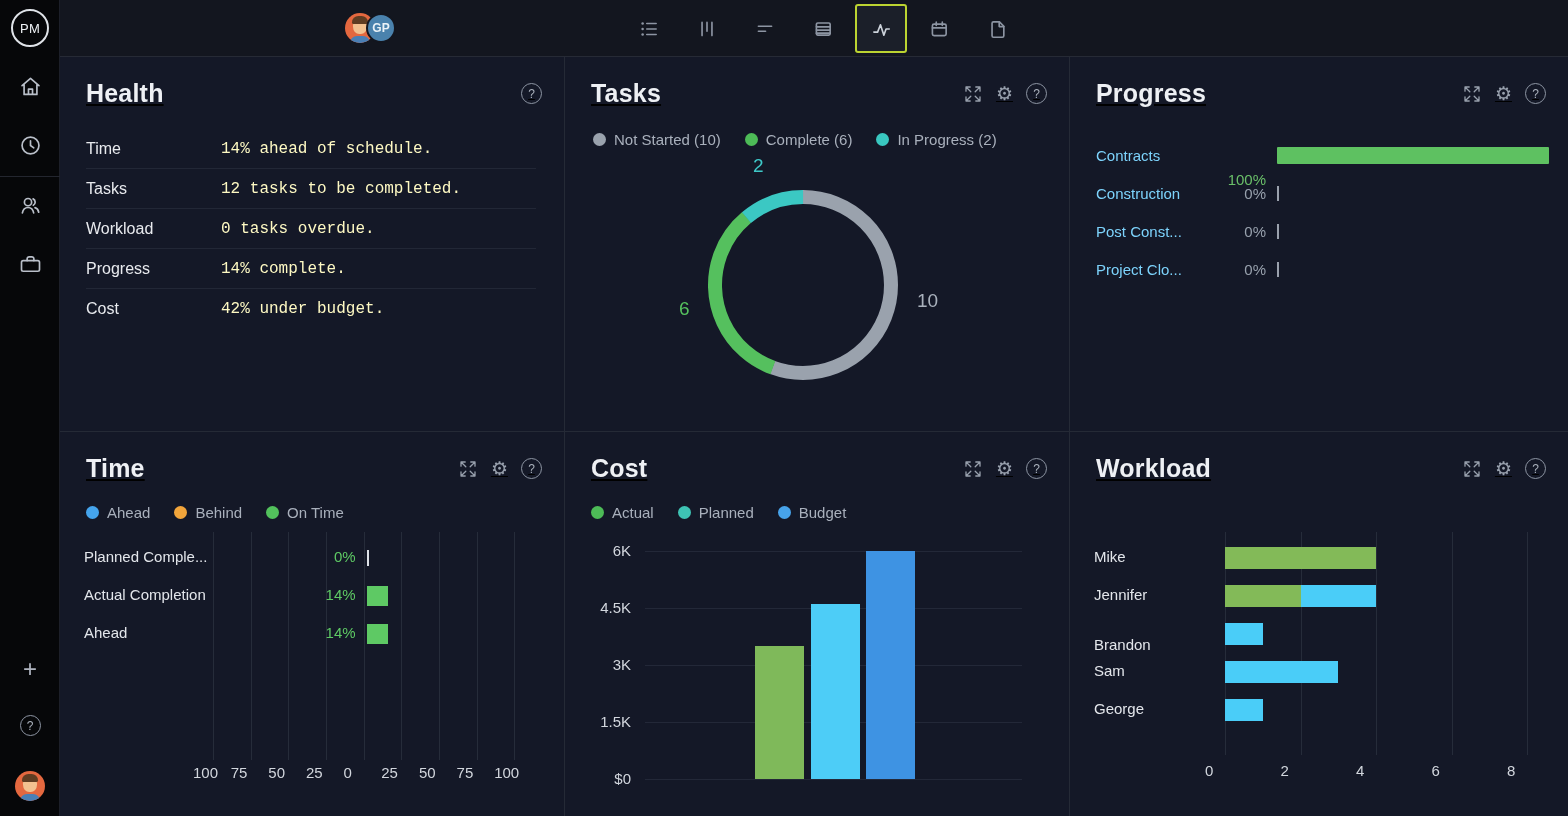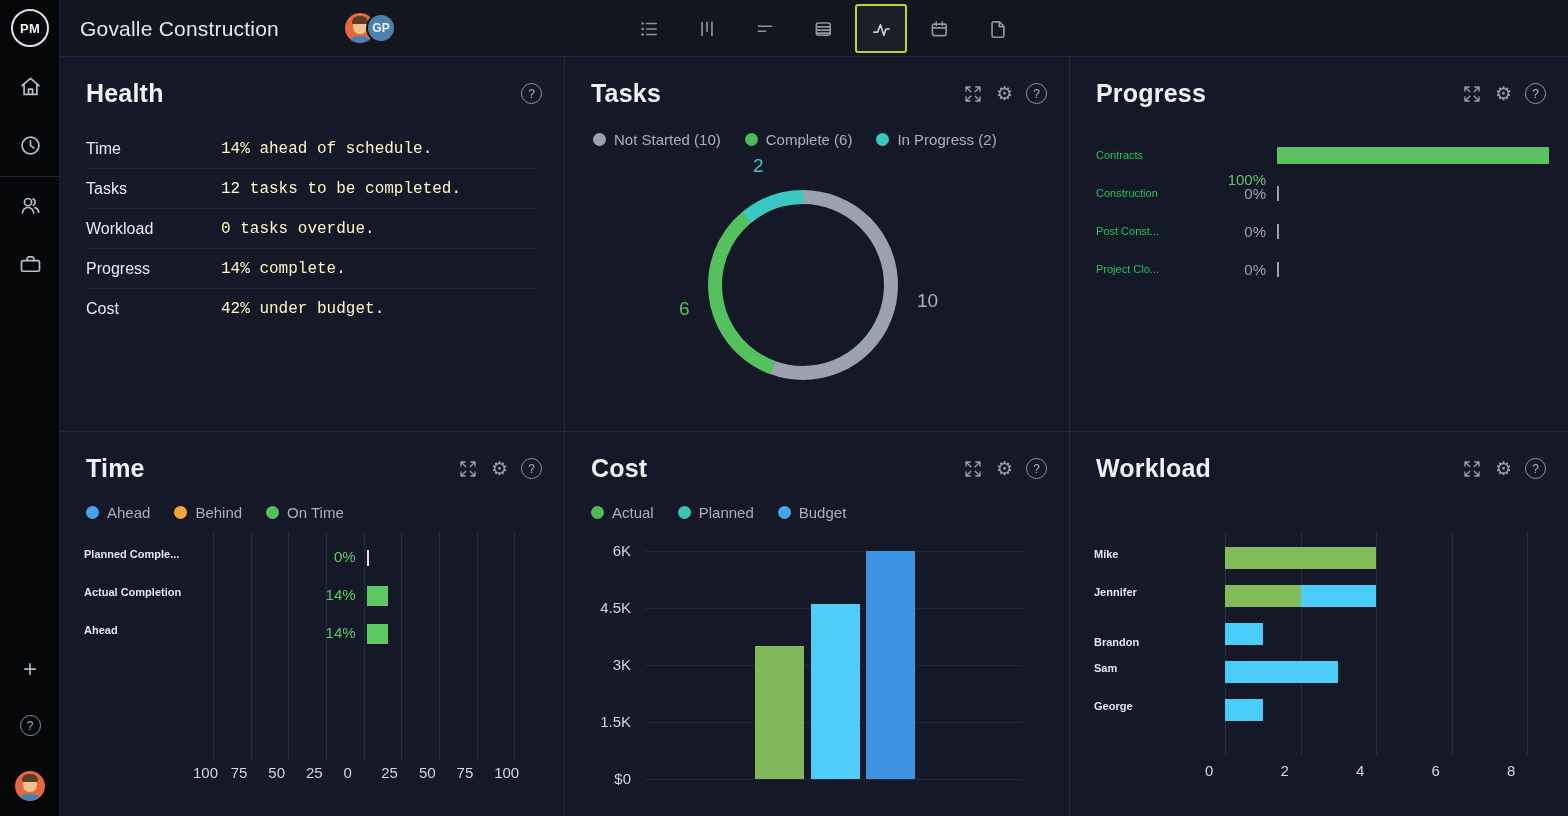--- a/index.html
+++ b/index.html
@@ -14,32 +14,32 @@
   .cartoon{position:relative;width:30px;height:30px;border-radius:50%;background:#e4683f;overflow:hidden;display:inline-block;flex:none;}
   .cartoon .hair{position:absolute;left:7px;top:3px;width:16px;height:8px;border-radius:8px 8px 2px 2px;background:#5f3d22;z-index:2;}
   .cartoon .face{position:absolute;left:8px;top:5px;width:14px;height:16px;border-radius:45%;background:#f2c18f;z-index:1;}
   .cartoon .shirt{position:absolute;left:5px;bottom:-3px;width:20px;height:10px;border-radius:7px 7px 0 0;background:#4a7fb5;z-index:3;}
   .topnav{position:absolute;left:560px;top:0;height:57px;display:flex;align-items:center;}
   .nav-btn{width:44px;height:44px;margin:0 7px;display:flex;align-items:center;justify-content:center;color:#8d95a3;border-radius:3px;cursor:pointer;}
   .nav-btn.selected{width:52px;height:49px;margin:0 3px;border:2px solid #bcd431;background:#1b1f29;color:#ccd2da;}
 
   
   .sidebar{position:absolute;left:0;top:0;width:60px;height:816px;background:#060709;border-right:1px solid #1c1f29;z-index:5;}
-  .logo{position:absolute;left:11px;top:9px;width:38px;height:38px;border:2px solid #dfe3e8;border-radius:50%;display:flex;align-items:center;justify-content:center;color:#eef1f4;font-weight:700;font-size:13px;letter-spacing:.3px;}
+  .logo{position:absolute;left:11px;top:9px;width:38px;height:38px;border:2px solid #dfe3e8;border-radius:50%;display:flex;align-items:center;justify-content:center;color:#eef1f4;font-weight:400;font-size:13px;letter-spacing:.3px;}
   .side-ic{position:absolute;left:0;width:60px;display:flex;justify-content:center;color:#b9bfc9;cursor:pointer;}
   .side-divider{position:absolute;left:0;top:176px;width:60px;height:1px;background:#23262f;}
   .plus-ic{font-size:24px;font-weight:400;color:#aeb4bf;line-height:1;}
   .helpc{width:21px;height:21px;border:1.5px solid #8d95a3;border-radius:50%;display:flex;align-items:center;justify-content:center;font-size:12px;color:#aab1bc;cursor:pointer;}
 
   
   .main{position:absolute;left:60px;top:57px;width:1508px;height:759px;display:grid;grid-template-columns:505px 505px 1fr;grid-template-rows:375px 1fr;}
   .panel{position:relative;background:#141827;border-right:1px solid #252a36;border-bottom:1px solid #252a36;overflow:hidden;}
   .panel:nth-child(3n){border-right:none;}
   .panel:nth-child(n+4){border-bottom:none;}
-  .panel-head{position:absolute;left:26px;right:22px;top:22px;display:flex;justify-content:space-between;align-items:flex-start;z-index:2;}
+  .panel-head{position:absolute;left:26px;right:22px;top:22px;display:flex;justify-content:space-between;align-items:flex-start;z-index:2;text-decoration:underline;}
   .panel-head h2{margin:0;font-size:25px;font-weight:600;color:#eef0f4;letter-spacing:.2px;}
   .picons{display:flex;gap:13px;align-items:center;color:#98a0ad;margin-top:4px;}
   .gear{font-size:19px;line-height:1;color:#98a0ad;cursor:pointer;}
   .picon{cursor:pointer;display:flex;}
 
   
   .health-rows{position:absolute;left:26px;right:28px;top:72px;}
   .health-row{display:flex;align-items:center;height:40px;border-bottom:1px solid #222736;font-size:16px;}
   .health-row:last-child{border-bottom:none;}
   .h-label{width:135px;color:#e8eaee;flex:none;}
@@ -47,27 +47,27 @@
 
   
   .legend{position:absolute;display:flex;gap:24px;align-items:center;z-index:2;}
   .legend-item{display:flex;align-items:center;gap:8px;font-size:15px;color:#a9b0bc;}
   .dot{width:13px;height:13px;border-radius:50%;flex:none;}
 
   .chart{position:absolute;left:0;top:0;right:0;bottom:0;}
   .gridline-v{position:absolute;width:1px;background:#262c3a;}
   .gridline-h{position:absolute;height:1px;background:#232838;}
   .tick-label{position:absolute;font-size:15px;color:#d2d6dd;}
-  .row-label{position:absolute;font-size:11px;color:#e3e6eb;white-space:nowrap;font-weight:bold;}
+  .row-label{position:absolute;font-size:15px;color:#e3e6eb;white-space:nowrap;}
   .donut-label{position:absolute;font-size:19px;}
 
   
   .progress-rows{position:absolute;left:26px;top:79px;right:20px;}
   .p-row{display:flex;align-items:center;height:38px;}
-  .p-label{width:118px;font-size:11px;color:#22c55e;flex:none;white-space:nowrap;overflow:hidden;}
+  .p-label{width:118px;font-size:15px;color:#7dd3fc;flex:none;white-space:nowrap;overflow:hidden;}
   .p-pct{width:52px;text-align:right;font-size:15px;margin-right:11px;flex:none;}
   .p-track{position:relative;height:17px;flex:1;}
   .p-bar{position:absolute;left:0;top:0;height:100%;border-radius:1px;}
   .p-tick{position:absolute;left:0;top:1px;width:2px;height:15px;background:#9aa1ad;}
 </style>
 </head>
 <body>
 
 <div class="app">
 
@@ -106,21 +106,20 @@
       <div class="side-ic" style="top: 771px;">
         <span class="cartoon">
           <i class="face"></i>
           <i class="hair"></i>
           <i class="shirt"></i>
         </span>
       </div>
     </aside>
 
   <header class="topbar">
-    <div class="proj-title">Govalle Construction</div>
     <div class="avatars">
       <span class="cartoon">
           <i class="face"></i>
           <i class="hair"></i>
           <i class="shirt"></i>
         </span>
       <span class="gp-avatar">GP</span>
     </div>
     <nav class="topnav" id="topnav">
         <div class="nav-btn">

